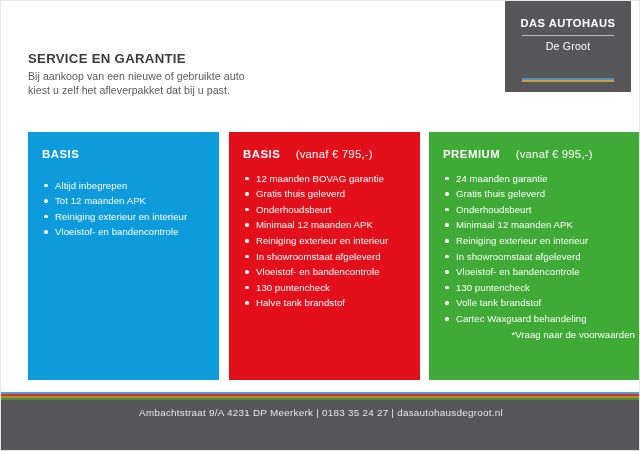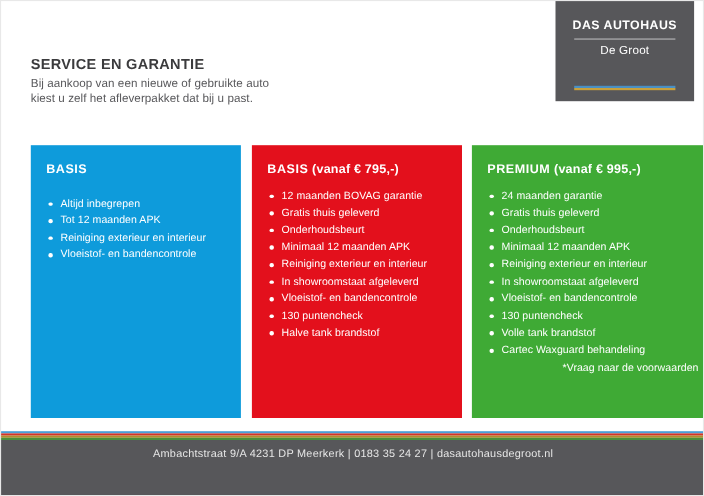--- a/index.html
+++ b/index.html
@@ -124,21 +124,22 @@
     font-size: 11.4px;
     line-height: 1.2;
     margin: 0 0 6px 0;
     letter-spacing: 0.2px;
   }
   .pkg-title .tier {
     font-weight: bold;
     letter-spacing: 0.5px;
   }
   .pkg-title .price {
-    font-weight: bold;
+    font-weight: normal;
+    margin-left: 12px;
   }
 
   .pkg-list {
     list-style: none;
     margin: 0;
     padding: 0;
   }
   .pkg.basis .pkg-list { margin-top: 16px; }
   .pkg.plus .pkg-list,
   .pkg.premium .pkg-list { margin-top: 9px; }

